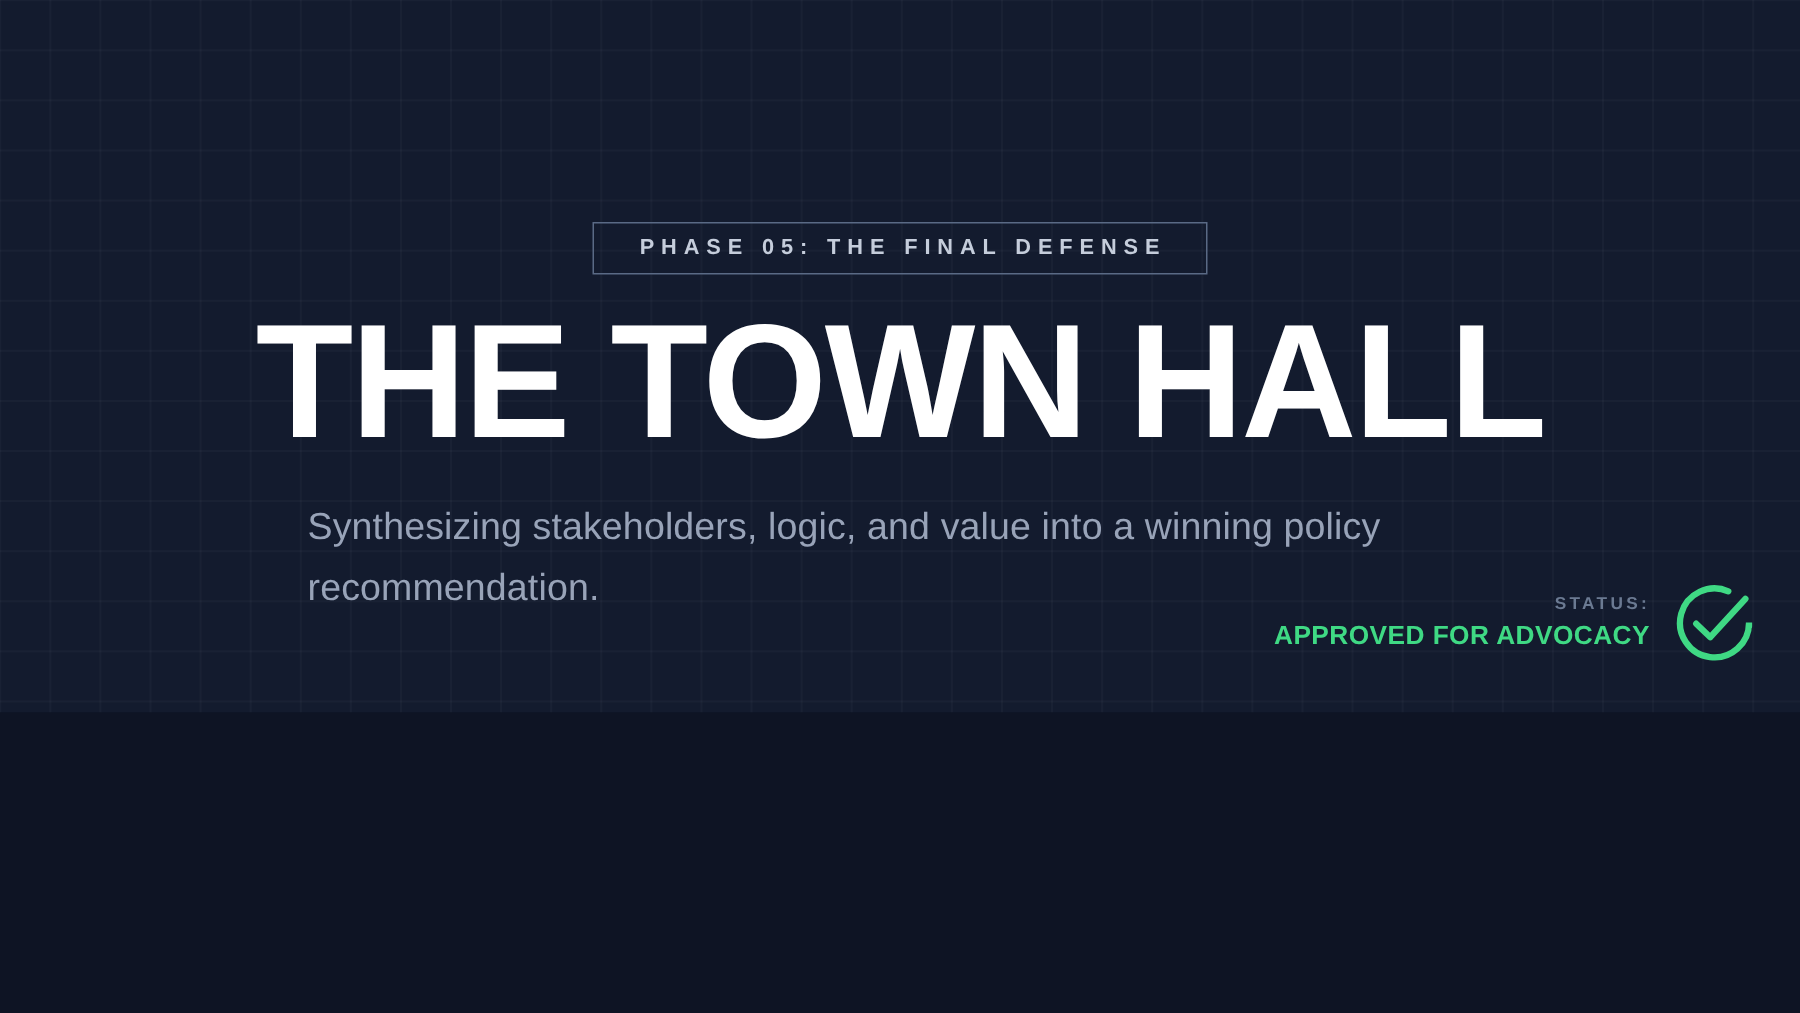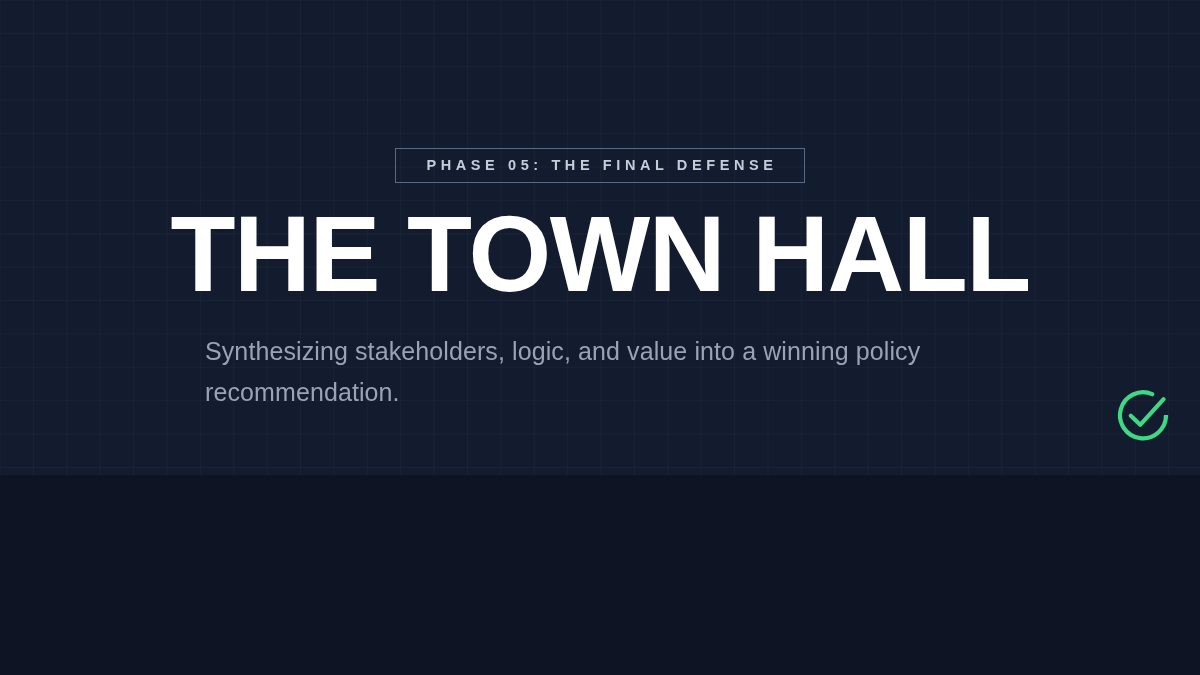--- a/index.html
+++ b/index.html
@@ -129,20 +129,24 @@
     </div>
 
     <h1 class="title">THE TOWN HALL</h1>
 
     <p class="subtitle">Synthesizing stakeholders, logic, and value into a winning policy recommendation.</p>
 
   </div>
 
   <div class="status-block">
 
+    <div class="status-text">
+      <span class="status-label">STATUS:</span>
+      <span class="status-value">APPROVED FOR ADVOCACY</span>
+    </div>
 
     <svg class="status-icon" viewBox="0 0 54 54" aria-hidden="true">
 
       <path d="M 36.2 6.2
                A 23 23 0 1 0 50 27
                L 50 29.5" fill="none" stroke="#3fd984" stroke-width="4.2" stroke-linecap="round"></path>
 
       <path d="M 14.8 27.8 L 24.2 36.8 L 47.6 11.2" fill="none" stroke="#3fd984" stroke-width="4.2" stroke-linecap="round" stroke-linejoin="round"></path>
     </svg>
 

